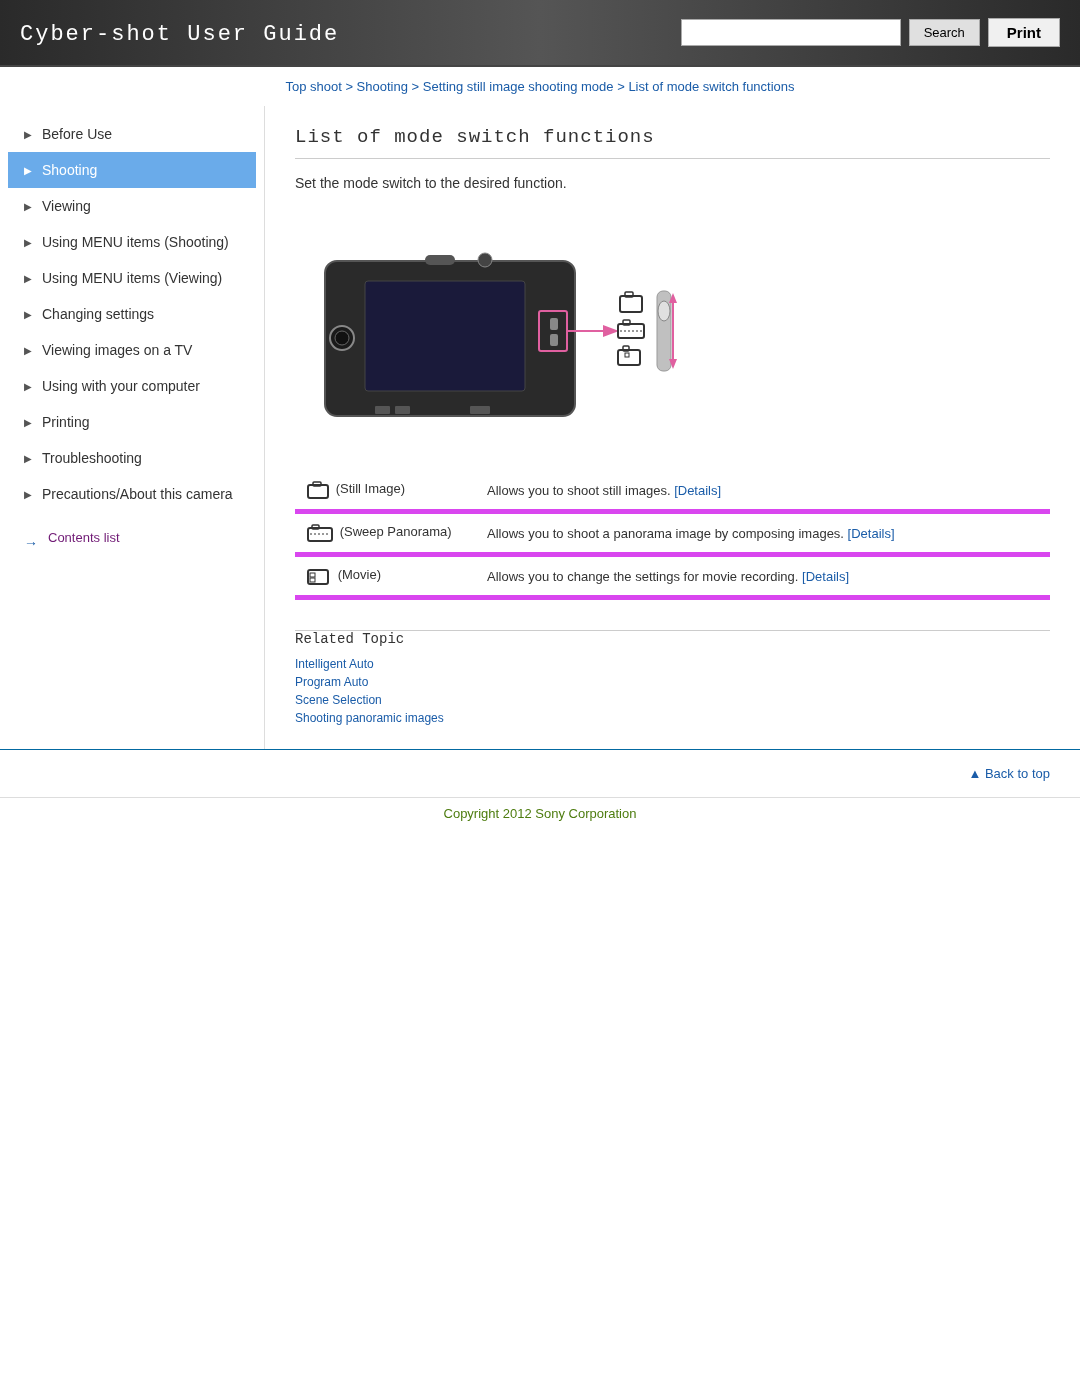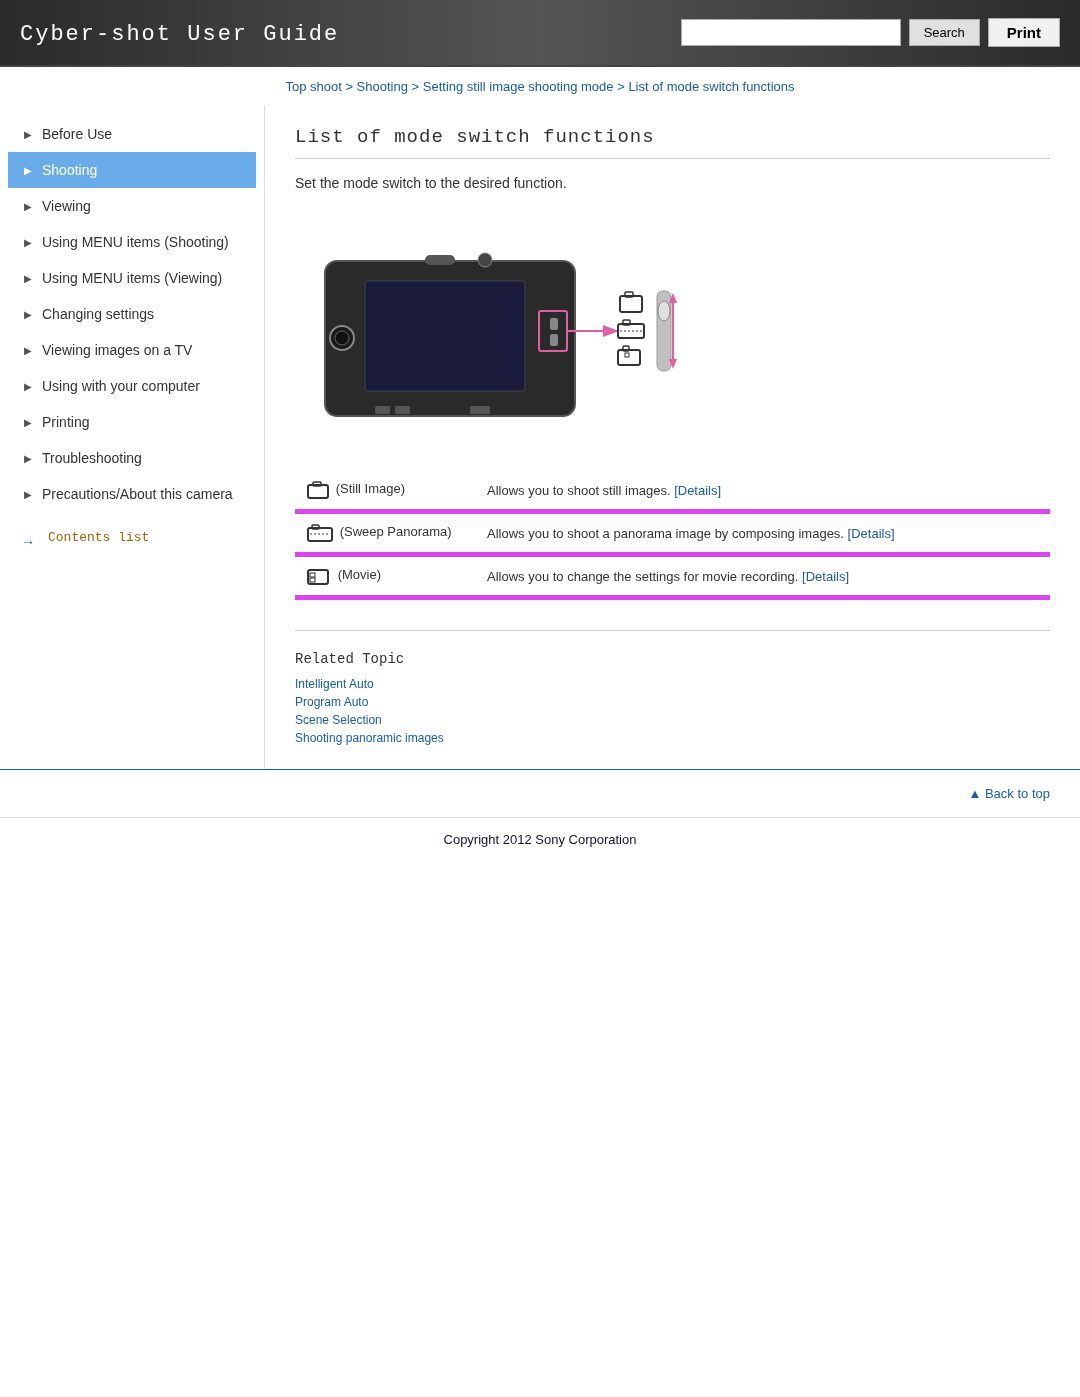--- a/index.html
+++ b/index.html
@@ -88,24 +88,23 @@
       color: #555;
     }
     .sidebar-item.active .arrow::before { content: '▶'; }
     .sidebar-item:not(.active) .arrow::before { content: '▶'; }
 
     #contents-link {
       display: flex;
       align-items: center;
       padding: 10px 16px;
       margin-top: 8px;
-      color: #a16207;
+      color: #701a75;
       font-size: 13px;
       cursor: pointer;
-      font-family: Liberation Mono, monospace;
     }
     #contents-link .arrow-right {
       display: inline-block;
       width: 18px;
       height: 10px;
       margin-right: 6px;
       position: relative;
     }
     #contents-link .arrow-right::before {
       content: '→';
@@ -159,21 +158,20 @@
     }
     #mode-table td:first-child {
       width: 180px;
       white-space: nowrap;
     }
     .details-link { color: #1a5ca8; text-decoration: none; }
 
     
     #related-topic {
       margin-top: 20px;
-      padding-top: 20px;
       border-top: 1px solid #ccc;
     }
     #related-topic-title {
       font-family: 'Courier New', monospace;
       font-size: 14px;
       margin-bottom: 10px;
       color: #333;
     }
     .related-link {
       display: block;
@@ -192,23 +190,23 @@
       cursor: pointer;
       border-top: 1px solid #0369a1;
     }
     #back-to-top::before {
       content: '▲ ';
     }
 
     
     #footer {
       text-align: center;
-      padding: 14px;
-      font-size: 13px;
-      color: #0f172a;
+      padding: 8px;
+      font-size: 13px;
+      color: #4d7c0f;
       border-top: 1px solid #ddd;
     }
   </style>
 </head>
 <body>
 
 <div id="header">
   <span id="header-title">Cyber-shot User Guide</span>
   <div id="header-right">
     <input id="search-input" type="text" placeholder="" style="">

